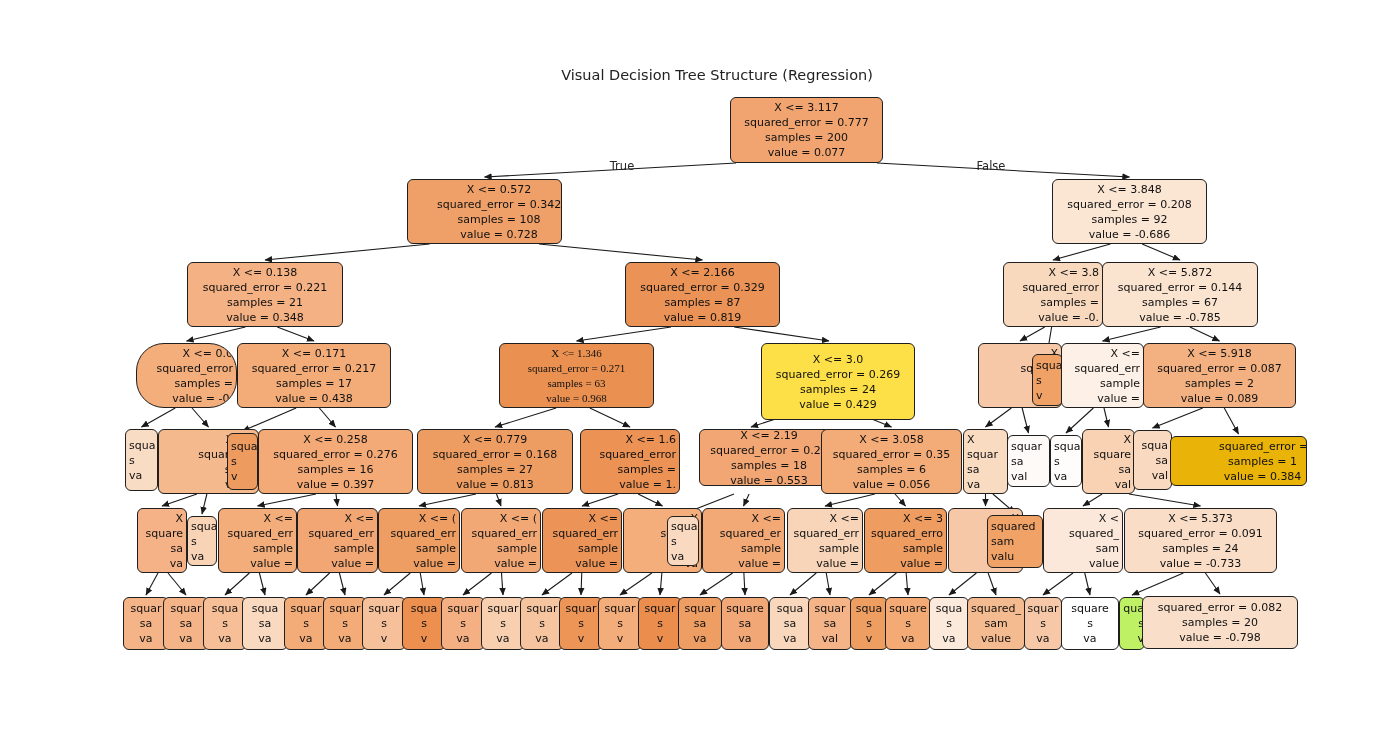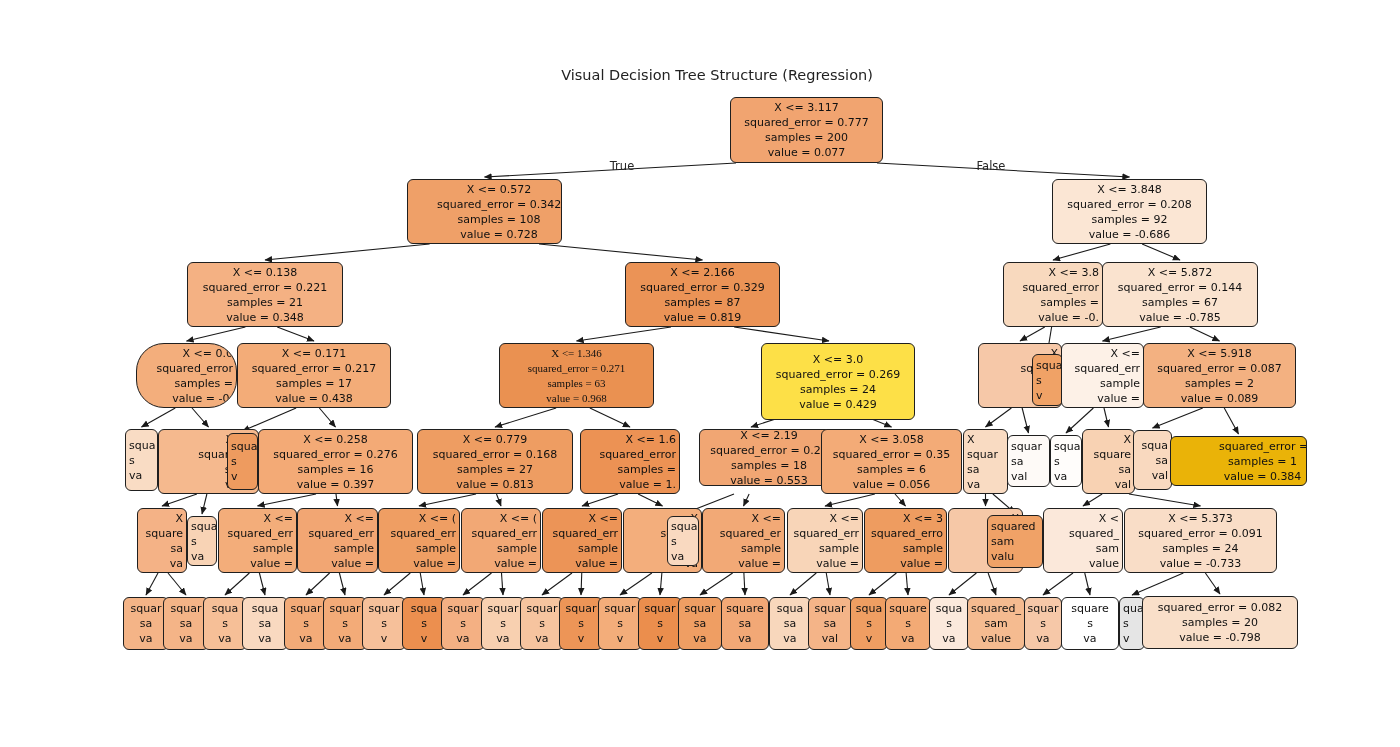--- a/index.html
+++ b/index.html
@@ -474,21 +474,21 @@
       <div class="node a-c" style="left: 1024px; top: 597px; width: 38px; height: 53px; background: rgb(246, 200, 168);">
         <div>squar</div>
         <div>s</div>
         <div>va</div>
       </div>
       <div class="node a-c" style="left: 1061px; top: 597px; width: 58px; height: 53px; background: rgb(255, 255, 255);">
         <div>square</div>
         <div>s</div>
         <div>va</div>
       </div>
-      <div class="node a-l" style="left: 1119px; top: 597px; width: 26px; height: 53px; background: #e5e5e5;">
+      <div class="node a-l" style="left: 1119px; top: 597px; width: 26px; height: 53px; background: #bef264; text-align: right;">
         <div>qua</div>
         <div>s</div>
         <div>v</div>
       </div>
       <div class="node a-c" style="left: 1142px; top: 596px; width: 156px; height: 53px; background: rgb(249, 223, 201);">
         <div>squared_error = 0.082</div>
         <div>samples = 20</div>
         <div>value = -0.798</div>
       </div>
     </div>

